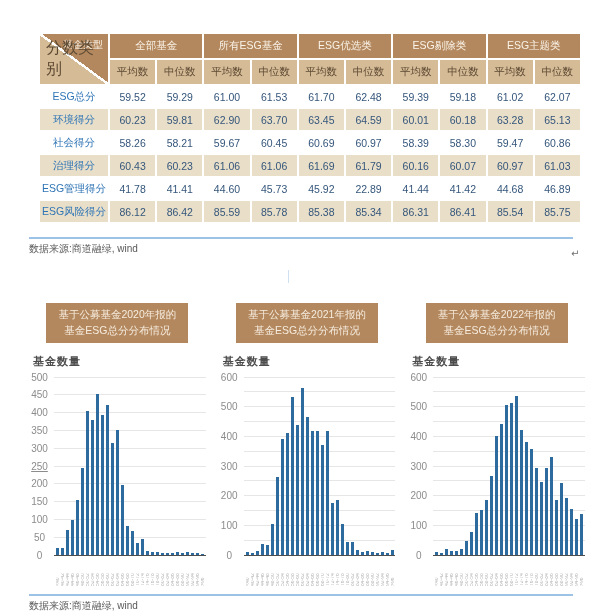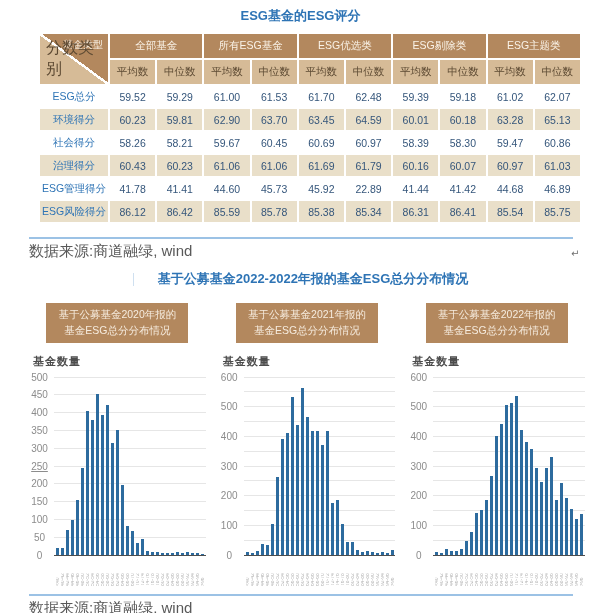--- a/index.html
+++ b/index.html
@@ -28,21 +28,21 @@
   .group-th { background:#b3885e; color:#faf3e8; font-size:10.5px; height:24px; text-align:center; }
   .sub-th { background:#d6bb97; color:#5d4a33; font-size:10.5px; height:24px; text-align:center; }
   .esg-table tbody td { height:21px; text-align:center; font-size:10.5px; background:#fff; }
   .esg-table tbody tr:nth-child(even) td { background:#e9dfc9; }
   .row-label { color:#2e74b5; }
   .cell-val { color:#35567b; }
   
   .divider { position:absolute; left:29px; width:544px; height:2px; background:#9cc2e5; }
   .divider-top { top:237px; }
   .divider-bottom { top:594px; }
-  .source-text { position:absolute; left:29px; font-size:15px; color:#595959; }
+  .source-text { position:absolute; left:29px; font-size:10px; color:#595959; }
   .source-top { top:242px; }
   .source-bottom { top:599px; }
   .return-mark { position:absolute; top:248px; left:571px; font-size:10px; color:#6f6f6f; }
   .section-row { position:absolute; top:270px; left:0; width:100%; display:flex; justify-content:center; align-items:center; }
   .cursor-mark { width:1px; height:13px; background:#cfe0f0; margin-right:24px; }
   .section-title { font-size:13px; font-weight:bold; color:#2e74b5; }
   
   .charts-row {
     position:absolute; top:303px; left:29px; width:556px;
     display:flex; gap:13px;
@@ -69,21 +69,20 @@
   .xlab {
     width:3px; flex:none; writing-mode:vertical-rl; transform:rotate(180deg);
     font-size:5px; line-height:3px; color:#b5b5b5; overflow:hidden; height:28px;
   }
 </style>
 </head>
 <body>
 
 <div class="page">
 
-  <div class="doc-title">ESG基金的ESG评分</div>
 
   <table class="esg-table">
     <thead>
         <tr>
           <td class="corner-cell" rowspan="2">
             <span class="corner-top">基金类型</span>
             <span class="corner-bottom">分数类别</span>
           </td>
           <th class="group-th" colspan="2">全部基金</th>
           <th class="group-th" colspan="2">所有ESG基金</th>
@@ -185,21 +184,20 @@
         </tr>
       </tbody>
   </table>
 
   <div class="divider divider-top"></div>
   <div class="source-text source-top">数据来源:商道融绿, wind</div>
   <span class="return-mark">↵</span>
 
   <div class="section-row">
     <div class="cursor-mark"></div>
-    <div class="section-title">基于公募基金2022-2022年报的基金ESG总分分布情况</div>
   </div>
 
   <div class="charts-row" id="charts-row">
       <div class="chart-panel">
         <div class="chart-header"><span>基于公募基金2020年报的</span><br><span>基金ESG总分分布情况</span></div>
         <div class="chart-ylabel">基金数量</div>
         <div class="chart-area">
           <div class="y-gutter">
             <span class="ytick" style="bottom: -5px;">0</span>
             <span class="ytick" style="bottom: 12.8px;">50</span>

